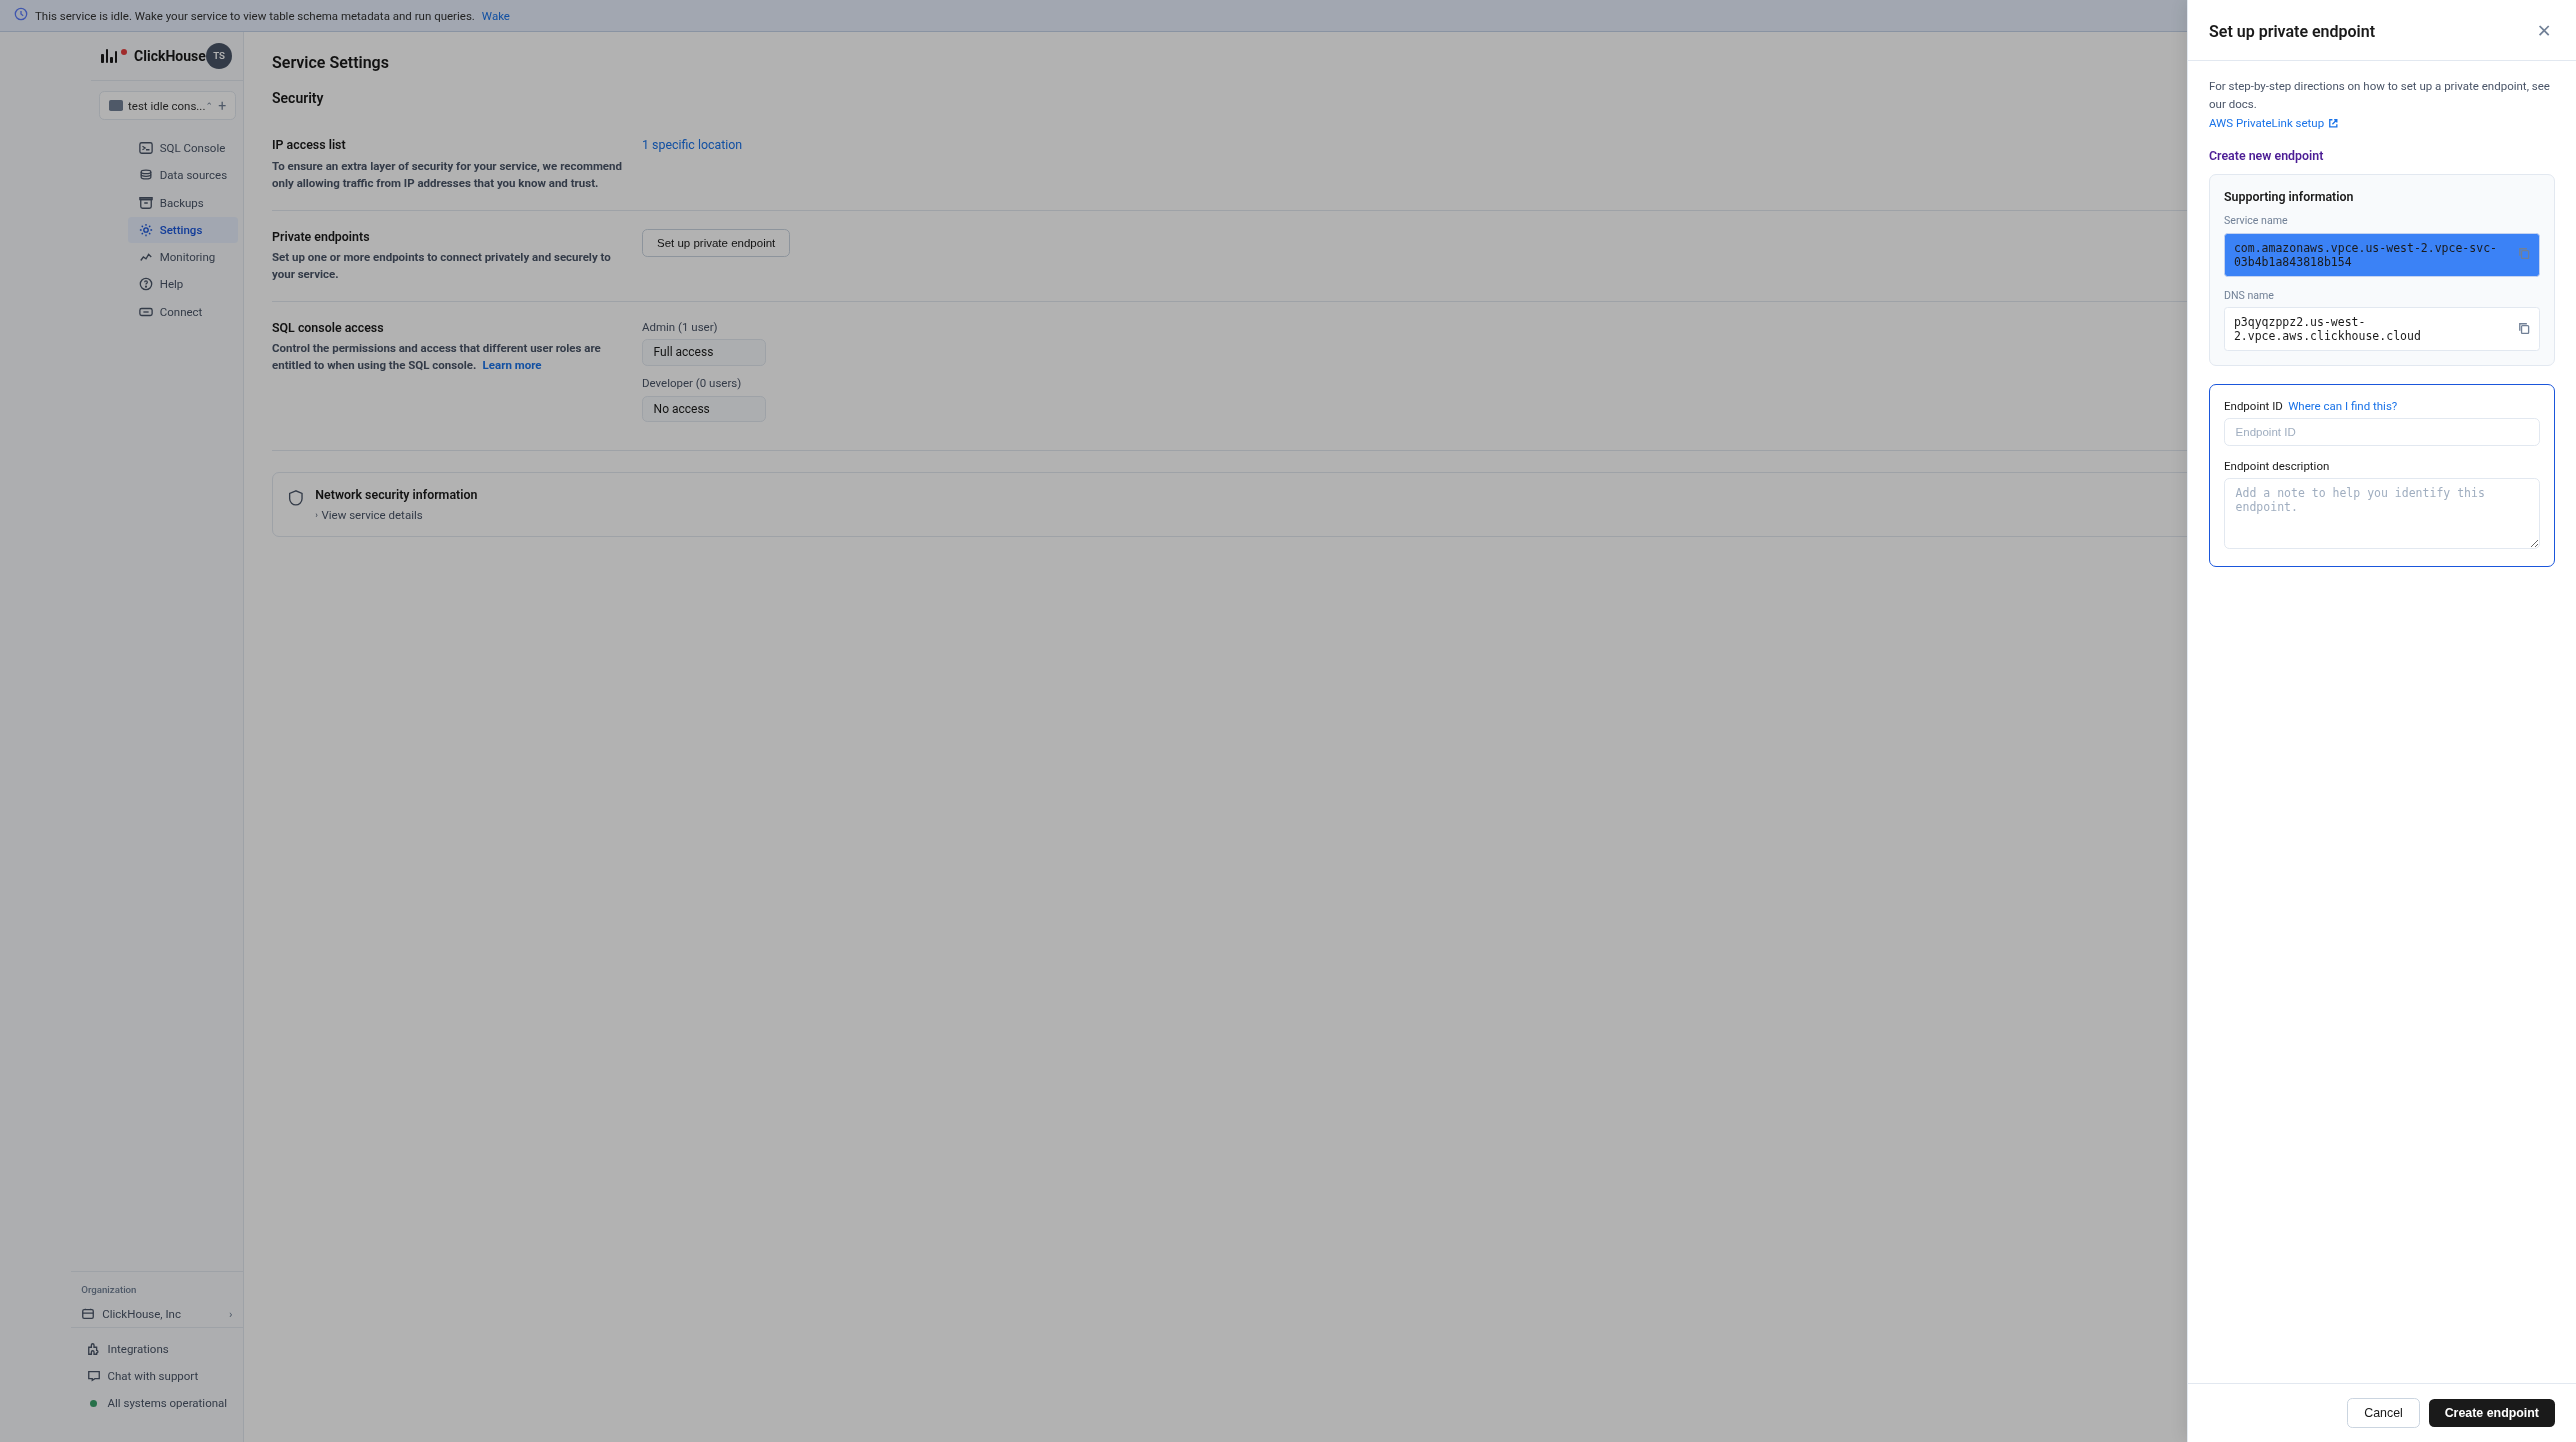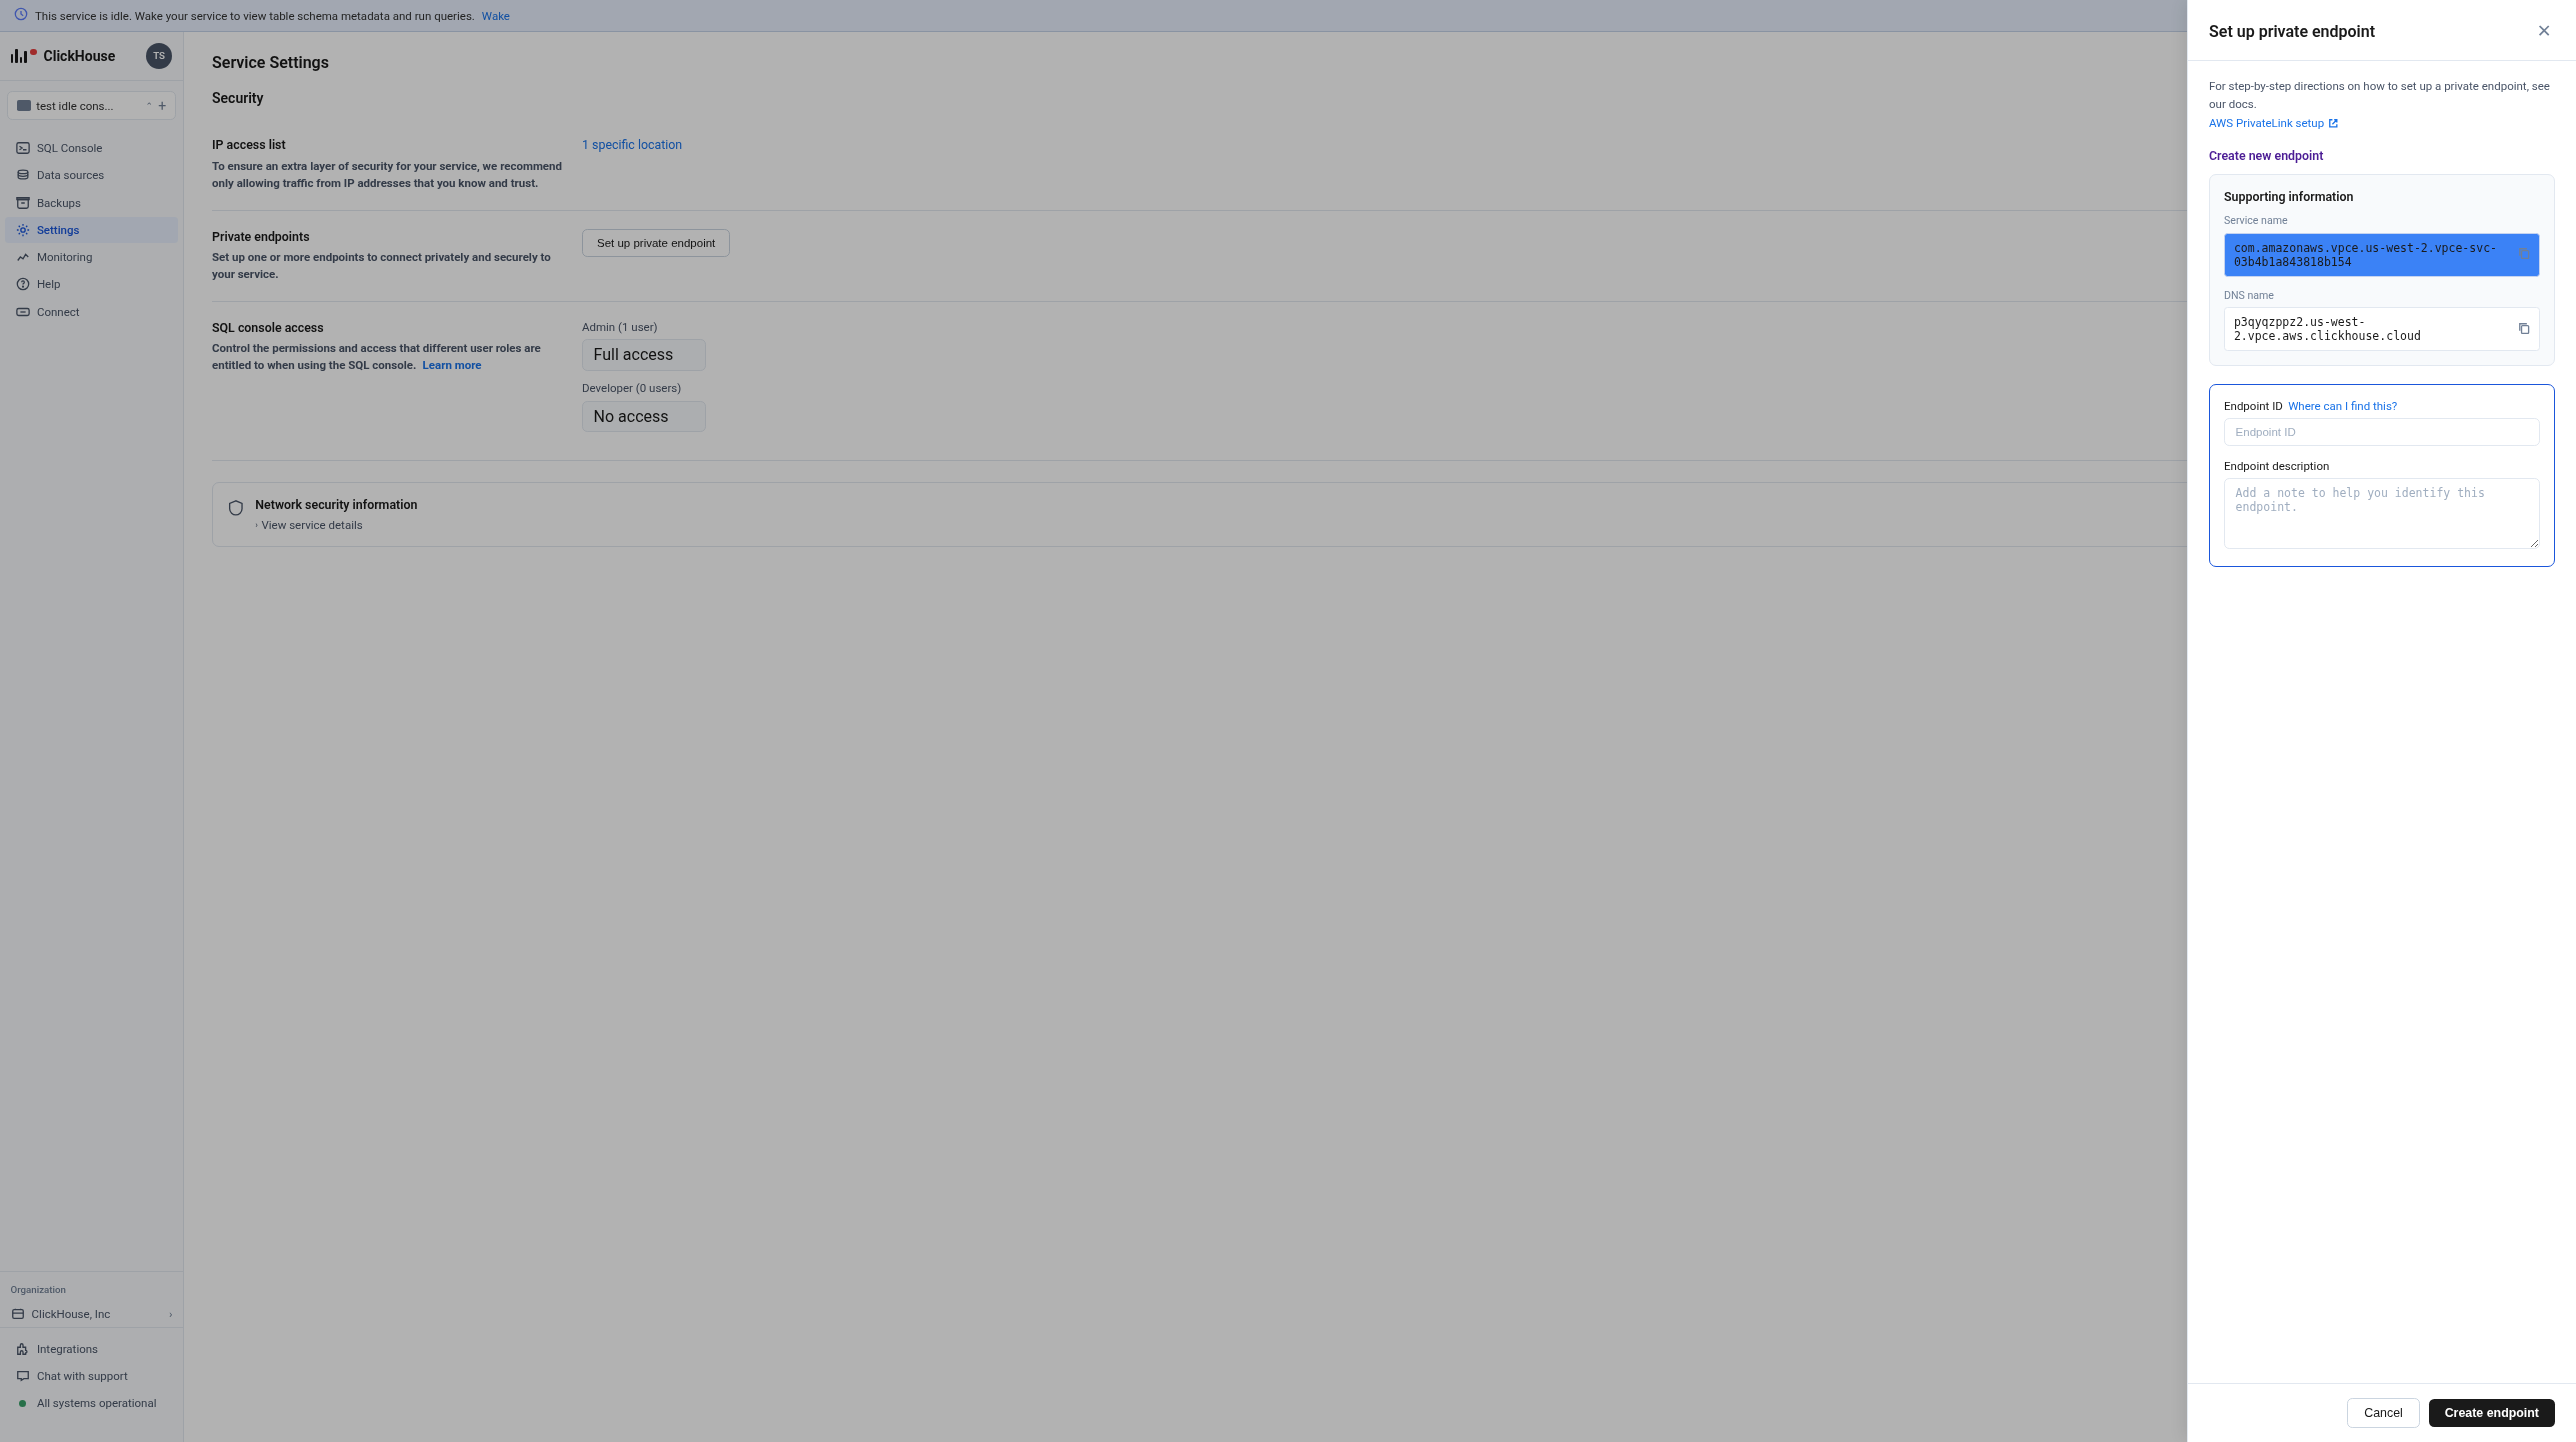--- a/index.html
+++ b/index.html
@@ -15,27 +15,28 @@
       font-size: 11.5px;
       color: #333;
       flex-shrink: 0;
     }
     .top-banner a { color: #1a73e8; text-decoration: none; }
 
     .app-body { display: flex; flex: 1; overflow: hidden; }
 
     
     .sidebar {
-      width: 184px;
+      width: 244px;
       background: #f8fafc;
       border-right: 0.9px solid #e2e8f0;
       display: flex;
       flex-direction: column;
       padding: 10.6px 0;
       flex-shrink: 0;
+      align-items: flex-end;
     }
     .sidebar-header {
       display: flex;
       align-items: center;
       justify-content: space-between;
       padding: 0 10.6px 10.6px;
       border-bottom: 0.9px solid #e2e8f0;
     }
     .sidebar-logo {
       display: flex;
@@ -146,21 +147,21 @@
       color: #1a1a1a;
     }
 
     .access-row { margin-bottom: 10.6px; }
     .access-label { font-size: 11.5px; color: #4a5568; margin-bottom: 5.3px; }
     .access-badge {
       display: inline-block;
       padding: 5.3px 10.6px;
       border: 0.9px solid #e2e8f0;
       border-radius: 5.3px;
-      font-size: 16px;
+      font-size: 12px;
       color: #1a1a1a;
       background: #f7fafc;
       min-width: 124px;
     }
 
     .toggle-row { display: flex; align-items: center; gap: 8.9px; }
     .toggle {
       width: 32px;
       height: 17.7px;
       background: #cbd5e0;

